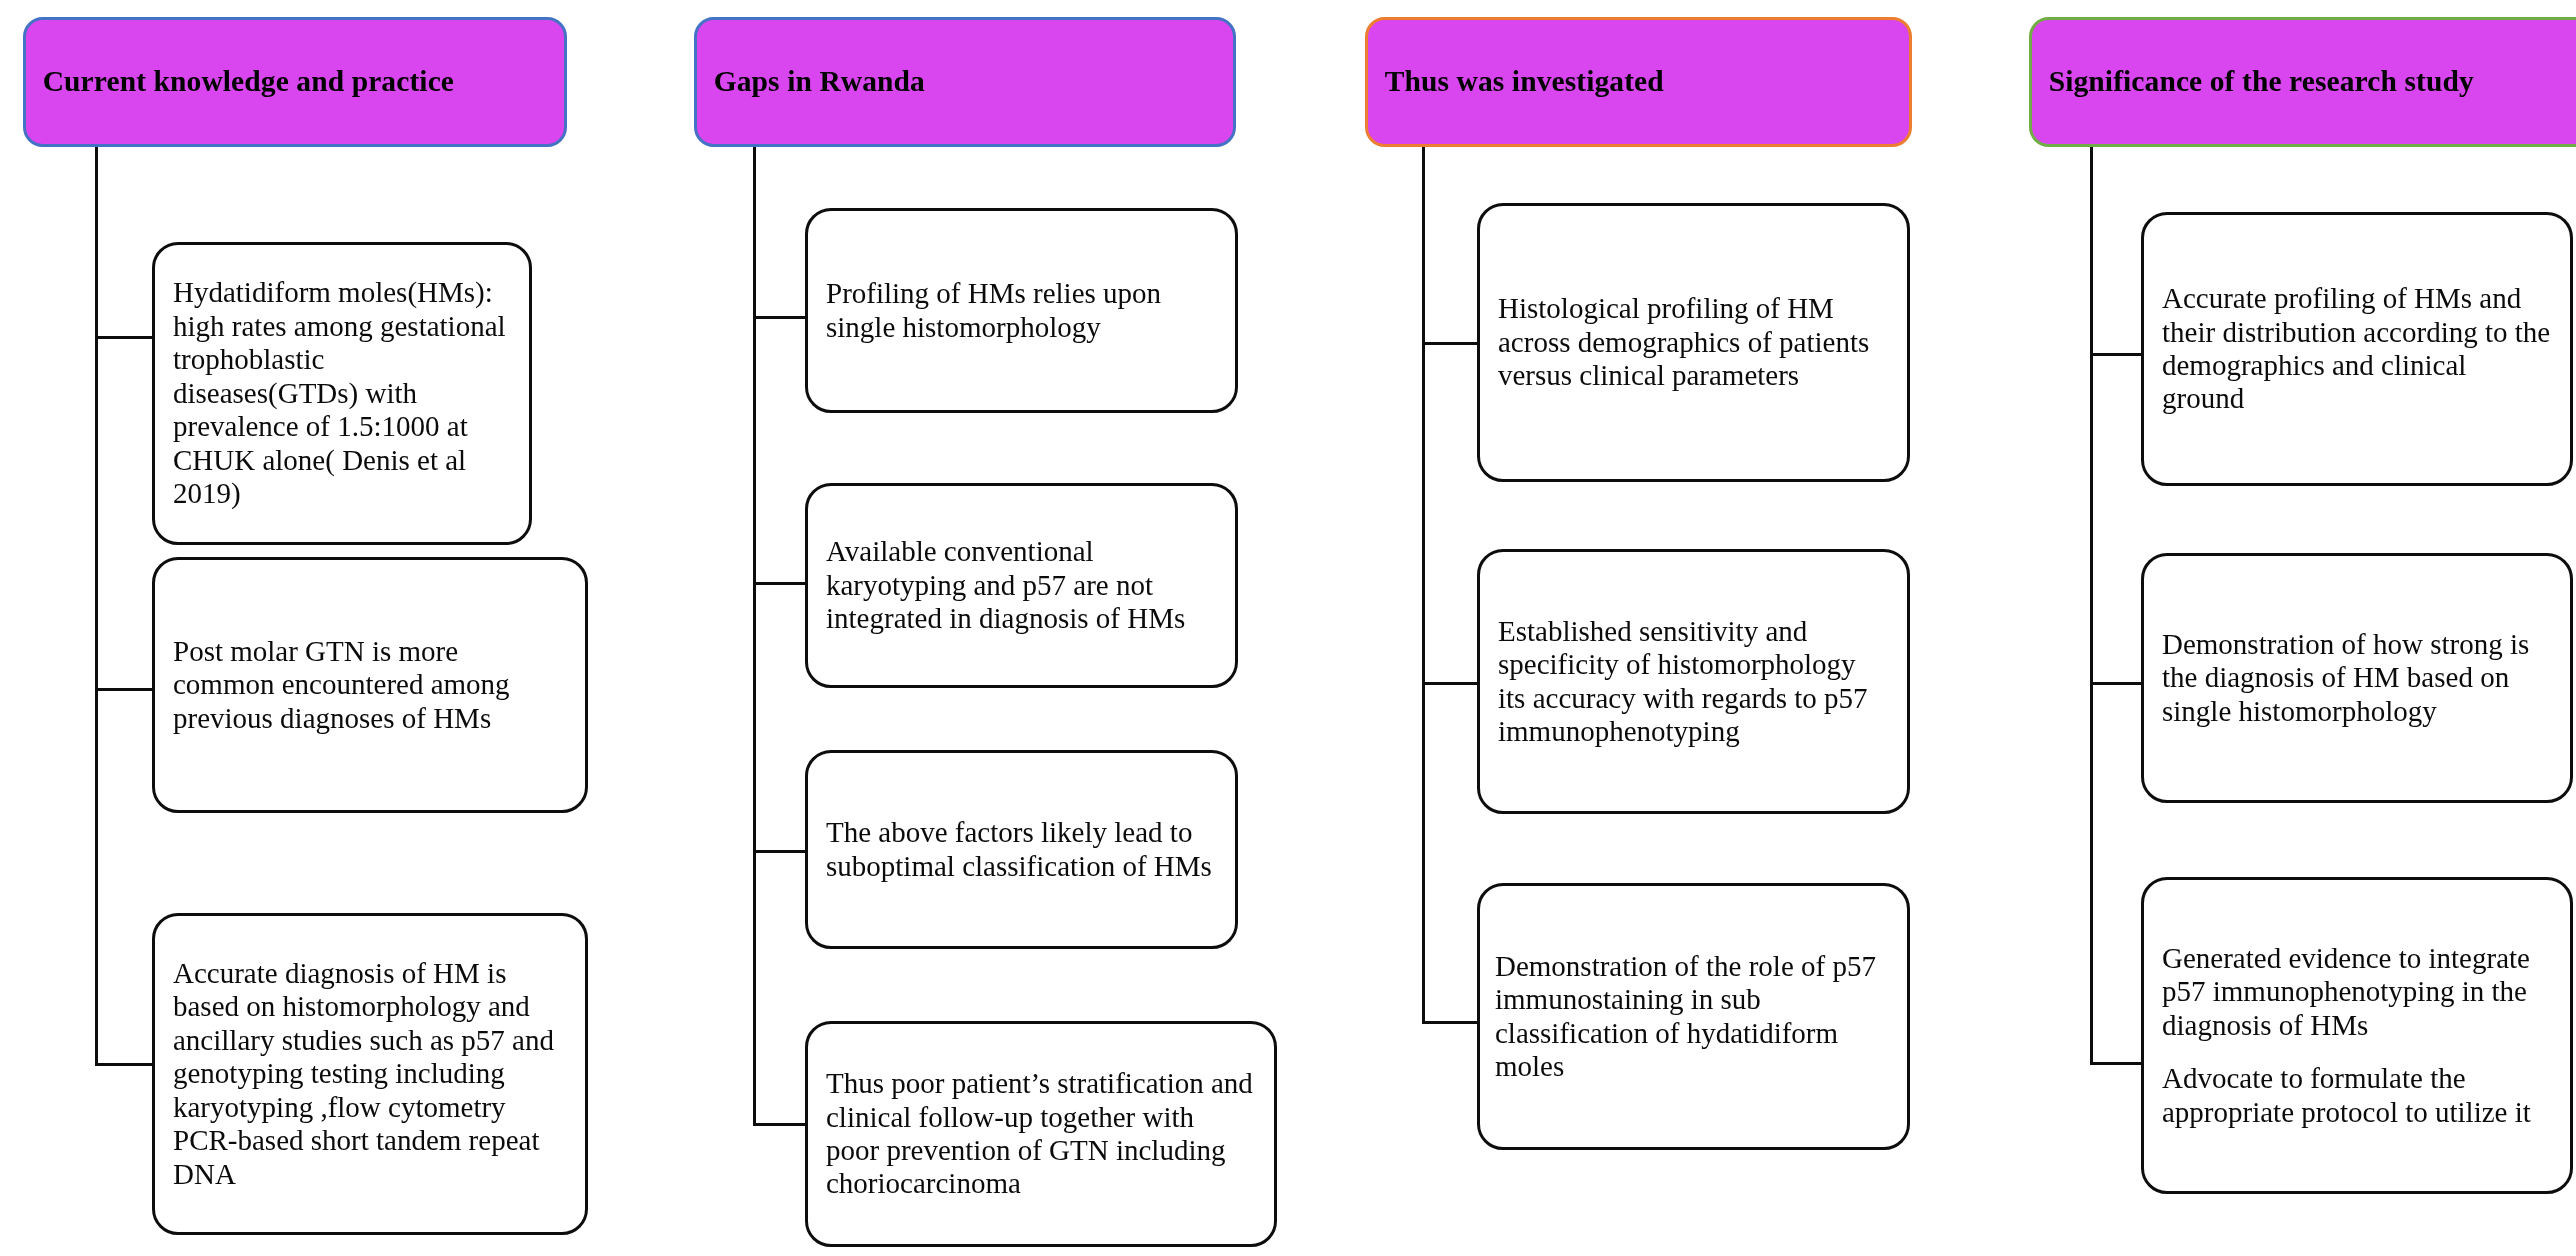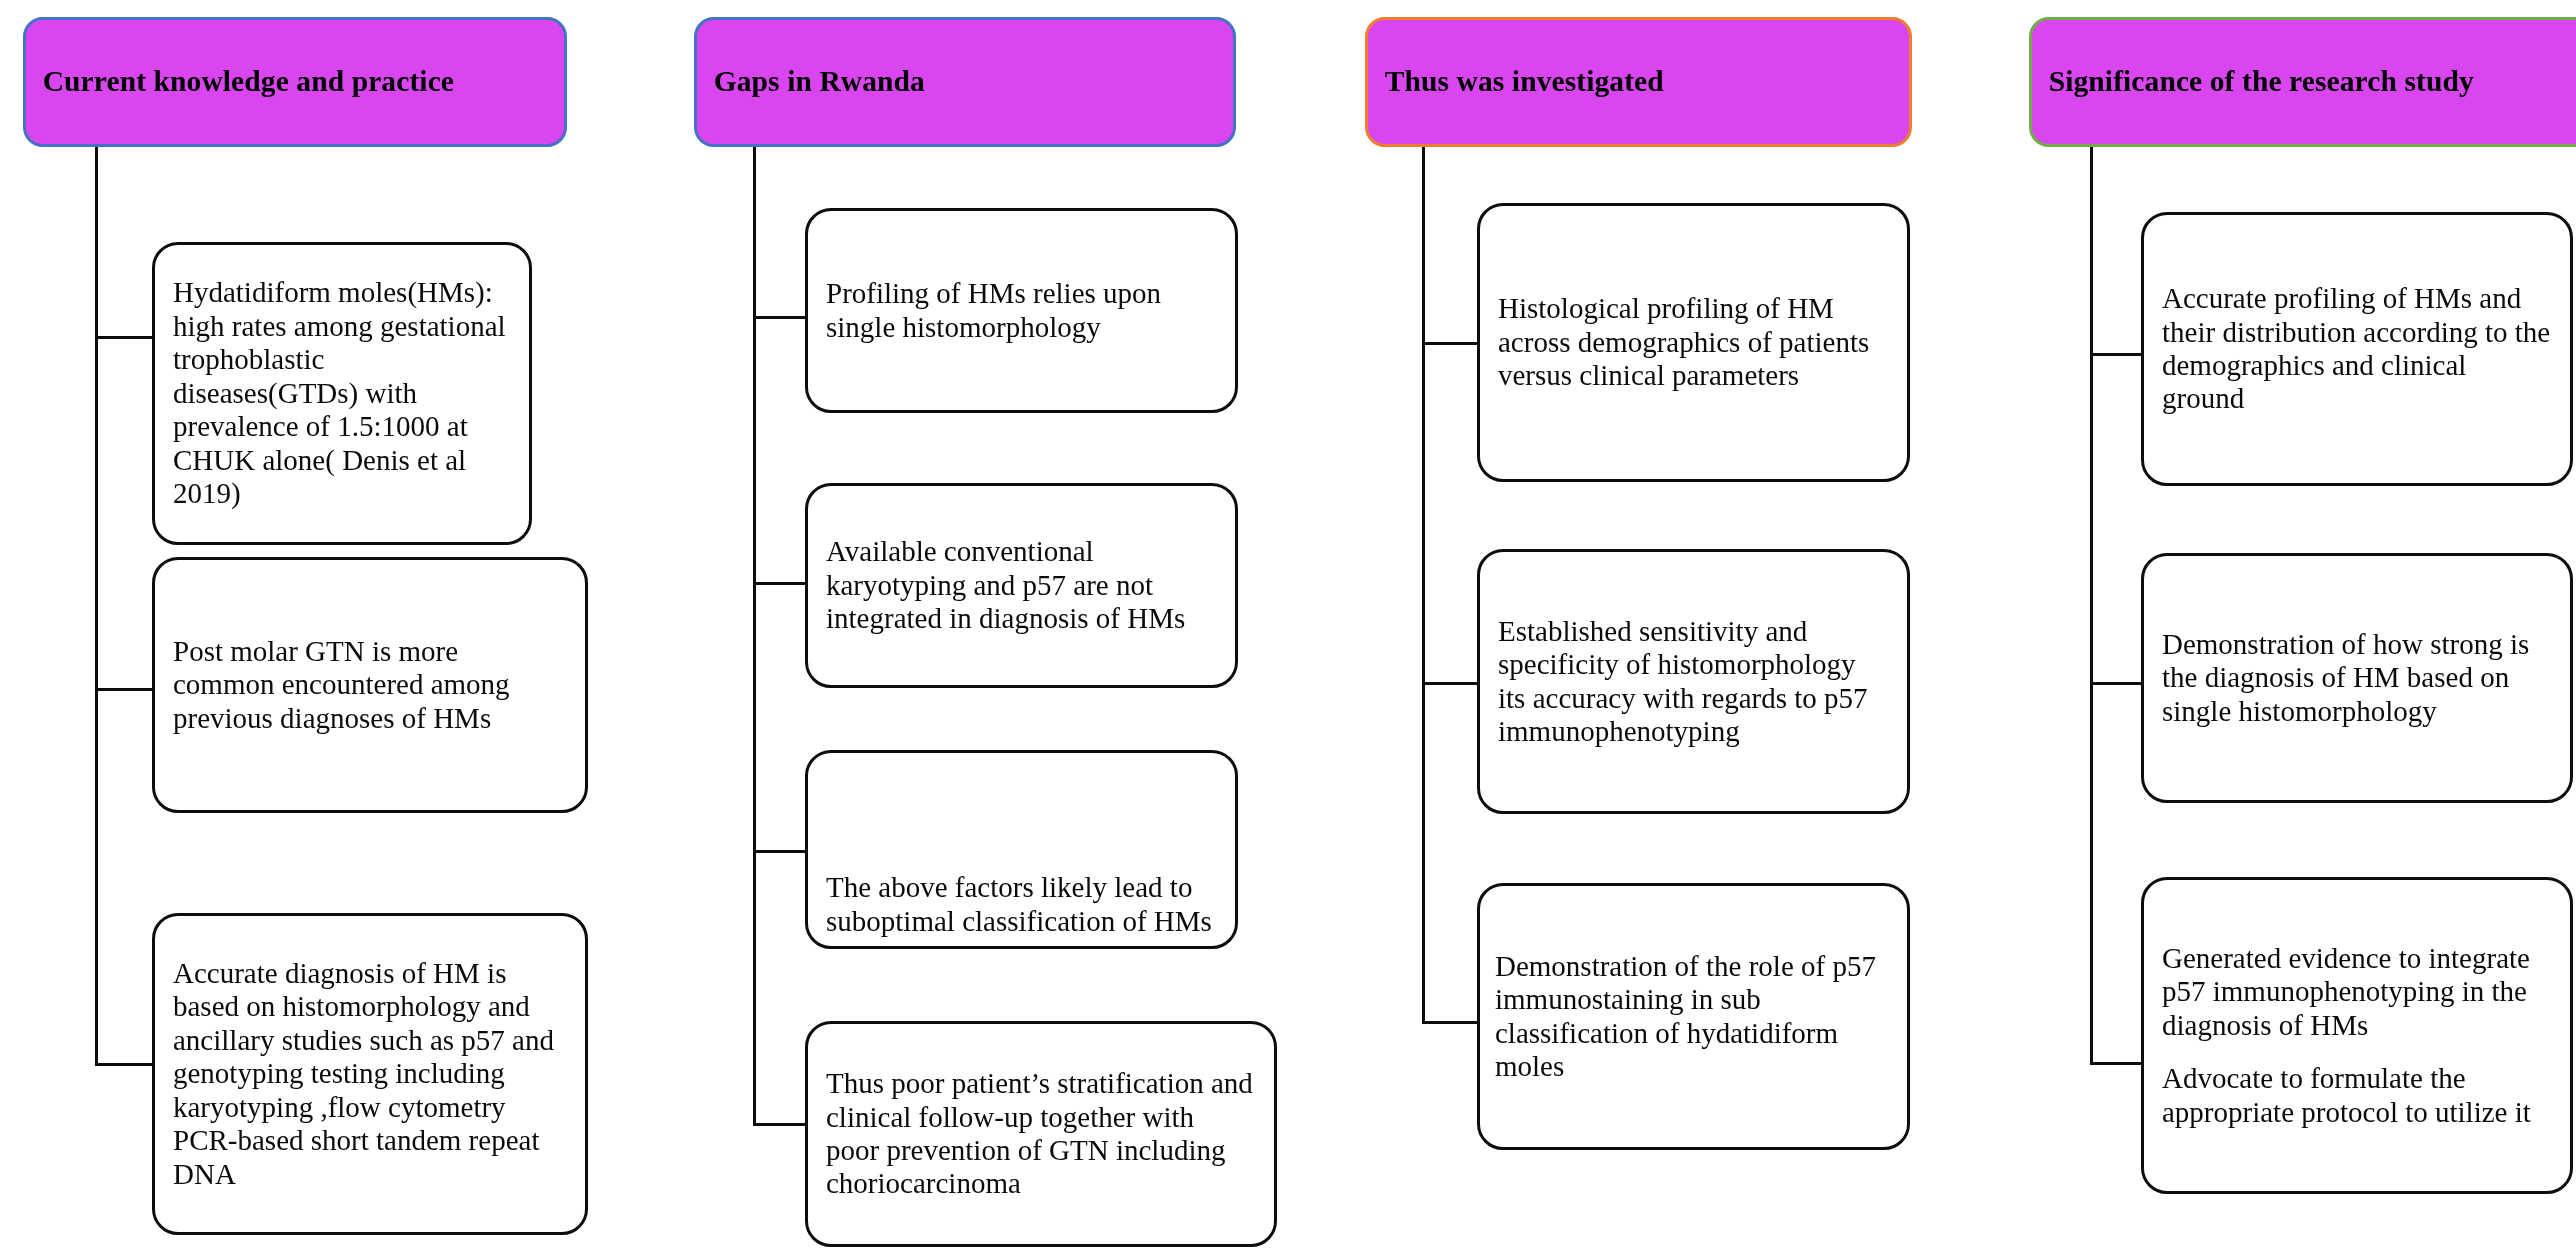--- a/index.html
+++ b/index.html
@@ -105,21 +105,21 @@
       <div class="trunk" style="left: 59px; top: 147px; height: 976px; background: rgb(13, 13, 13);"></div>
       <div class="branch" style="left: 59px; top: 316px; width: 52px; background: rgb(13, 13, 13);"></div>
       <div class="node-box" style="left: 111px; top: 208px; width: 433px; height: 205px;">
         <p class="node-text">Profiling of HMs relies upon single histomorphology</p>
       </div>
       <div class="branch" style="left: 59px; top: 582px; width: 52px; background: rgb(13, 13, 13);"></div>
       <div class="node-box" style="left: 111px; top: 483px; width: 433px; height: 205px;">
         <p class="node-text">Available conventional karyotyping and p57 are not integrated in diagnosis of HMs</p>
       </div>
       <div class="branch" style="left: 59px; top: 850px; width: 52px; background: rgb(13, 13, 13);"></div>
-      <div class="node-box" style="left: 111px; top: 750px; width: 433px; height: 199px; justify-content: flex-end;">
+      <div class="node-box" style="left: 111px; top: 750px; width: 433px; height: 199px;">
         <p class="node-text">The above factors likely lead to suboptimal classification of HMs</p>
       </div>
       <div class="branch" style="left: 59px; top: 1123px; width: 52px; background: rgb(13, 13, 13);"></div>
       <div class="node-box" style="left: 111px; top: 1021px; width: 472px; height: 226px;">
         <p class="node-text">Thus poor patient’s stratification and clinical follow-up together with  poor prevention of GTN including choriocarcinoma</p>
       </div>
     </div>
     <div class="column" style="left: 1365px;">
       <div class="header-box accent-orange" style="left: 0px; top: 16.7px; width: 547px; height: 130px;">
         <div class="header-label">Thus was investigated</div>

